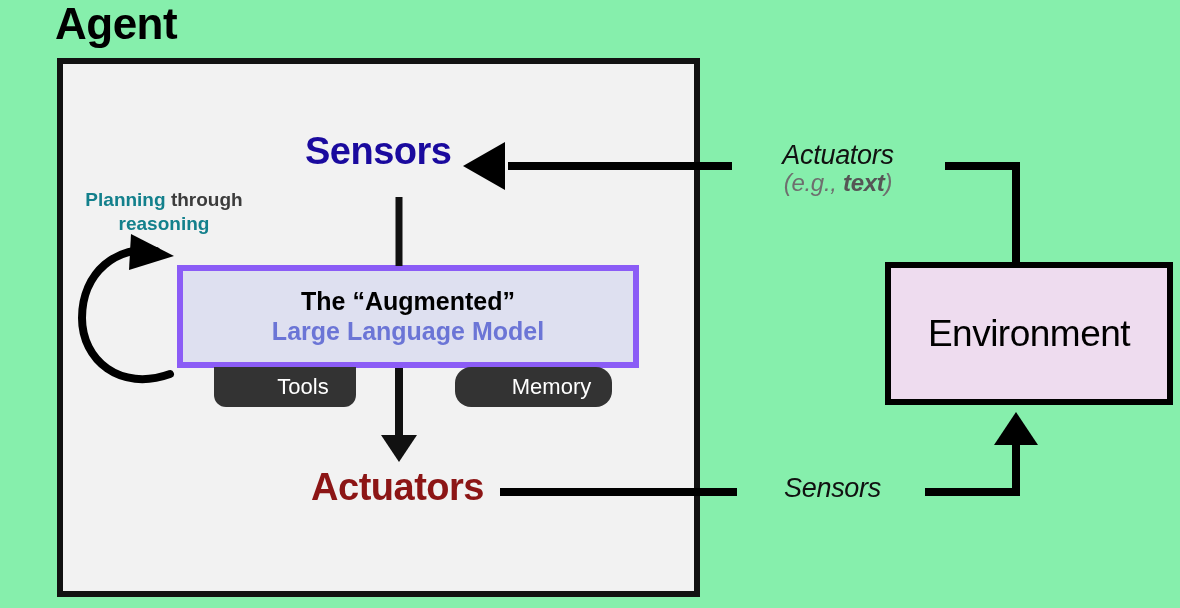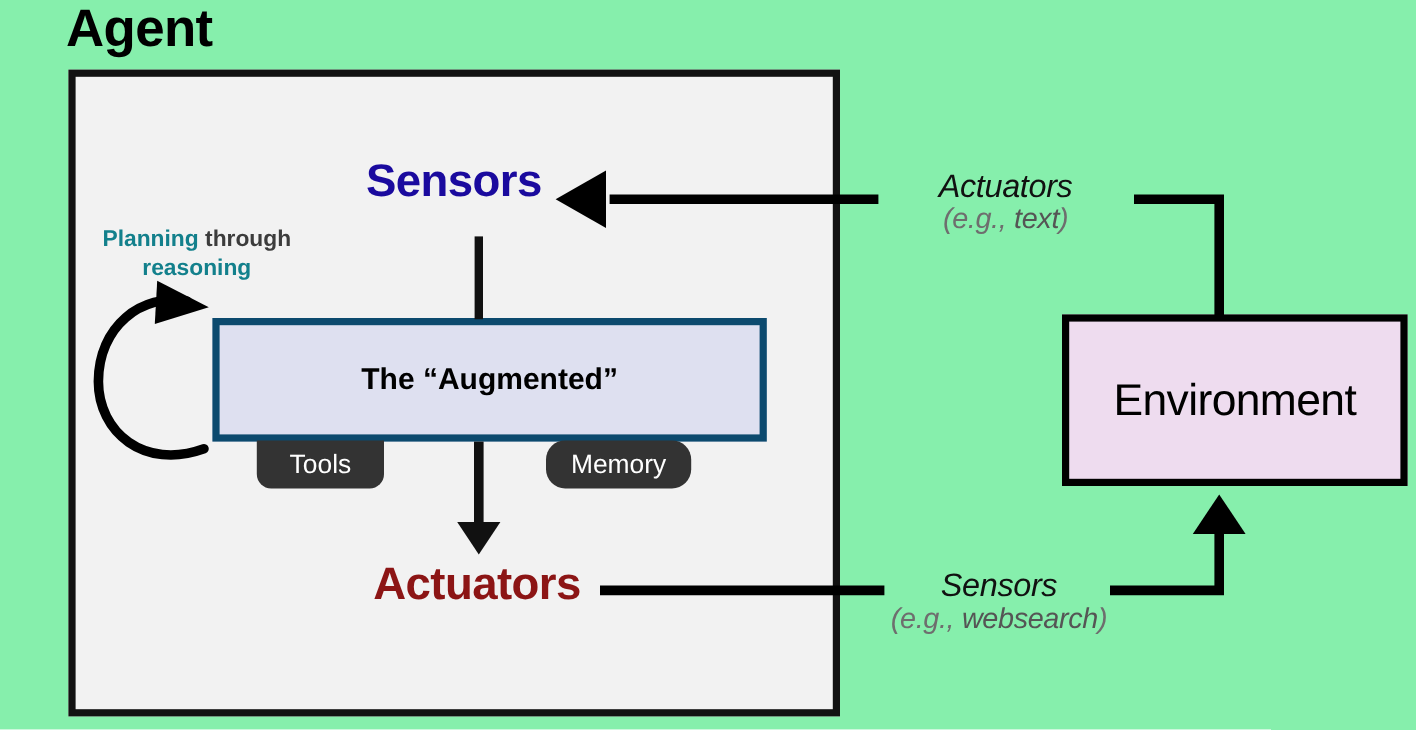--- a/index.html
+++ b/index.html
@@ -64,21 +64,21 @@
   }
 
   
   #llm-box {
     position: absolute;
     left: 177px;
     top: 265px;
     width: 462px;
     height: 103px;
     background: #DEE0F0;
-    border: 6px solid #0c4a6e;
+    border: 6px solid #8b5cf6;
     box-sizing: border-box;
     display: flex;
     flex-direction: column;
     align-items: center;
     justify-content: center;
   }
   #llm-line1 {
     font-size: 25px;
     font-weight: 700;
     color: #000000;
@@ -96,20 +96,21 @@
     position: absolute;
     height: 40px;
     background: #333333;
     border-radius: 0 0 12px 12px;
     display: flex;
     align-items: center;
     justify-content: center;
     color: #ffffff;
     font-size: 22px;
     font-weight: 400;
+    padding-left: 36px;
   }
   #tools-tab  { left: 214px; top: 367px; width: 106px; }
   #memory-tab { left: 455px; top: 367px; width: 121px; border-radius: 16px; }
 
   
   #planning-note {
     position: absolute;
     left: 66px;
     top: 188px;
     width: 196px;
@@ -155,21 +156,21 @@
     color: #111111;
     letter-spacing: -0.3px;
   }
   .edge-sub {
     font-size: 24px;
     font-style: italic;
     font-weight: 400;
     color: #6E6E6E;
     letter-spacing: -0.3px;
   }
-  .edge-sub b { font-weight: 400; color: #555555; }
+  .edge-sub b { font-weight: 700; color: #555555; }
 
   #percepts-label { left: 748px; top: 140px; width: 180px; }
   #actions-label  { left: 700px; top: 473px; width: 265px; }
 
   
   #wires {
     position: absolute;
     left: 0; top: 0;
     width: 1180px;
     height: 608px;
@@ -189,37 +190,37 @@
 
   <div id="planning-note">
     <span class="teal">Planning</span><span class="darkgray">&nbsp;</span><span class="darkgray">through</span><br>
     <span class="teal">reasoning</span>
   </div>
 
   <div id="actuators-label">Actuators</div>
 
   <div id="llm-box">
     <div id="llm-line1">The “Augmented”</div>
+    <div id="llm-line2">Large Language Model</div>
   </div>
 
   <div class="tab" id="tools-tab">Tools</div>
   <div class="tab" id="memory-tab">Memory</div>
 
   <div id="env-box">
     <span id="env-label">Environment</span>
   </div>
 
   <div class="edge-label" id="percepts-label">
     <div class="edge-main">Actuators</div>
     <div class="edge-sub"><span>(e.g., </span><b>text</b><span>)</span></div>
   </div>
 
   <div class="edge-label" id="actions-label">
     <div class="edge-main">Sensors</div>
-    <div class="edge-sub"><span>(e.g., </span><b>websearch</b><span>)</span></div>
   </div>
 
   <svg id="wires" viewBox="0 0 1180 608">
 
     <line x1="399" y1="197" x2="399" y2="266" stroke="#111111" stroke-width="7"></line>
 
     <line x1="399" y1="368" x2="399" y2="438" stroke="#111111" stroke-width="8"></line>
     <polygon points="381,435 417,435 399,462" fill="#111111"></polygon>
 
     <path d="M 945 166 L 1016 166 L 1016 263" stroke="#000000" stroke-width="8" fill="none"></path>

